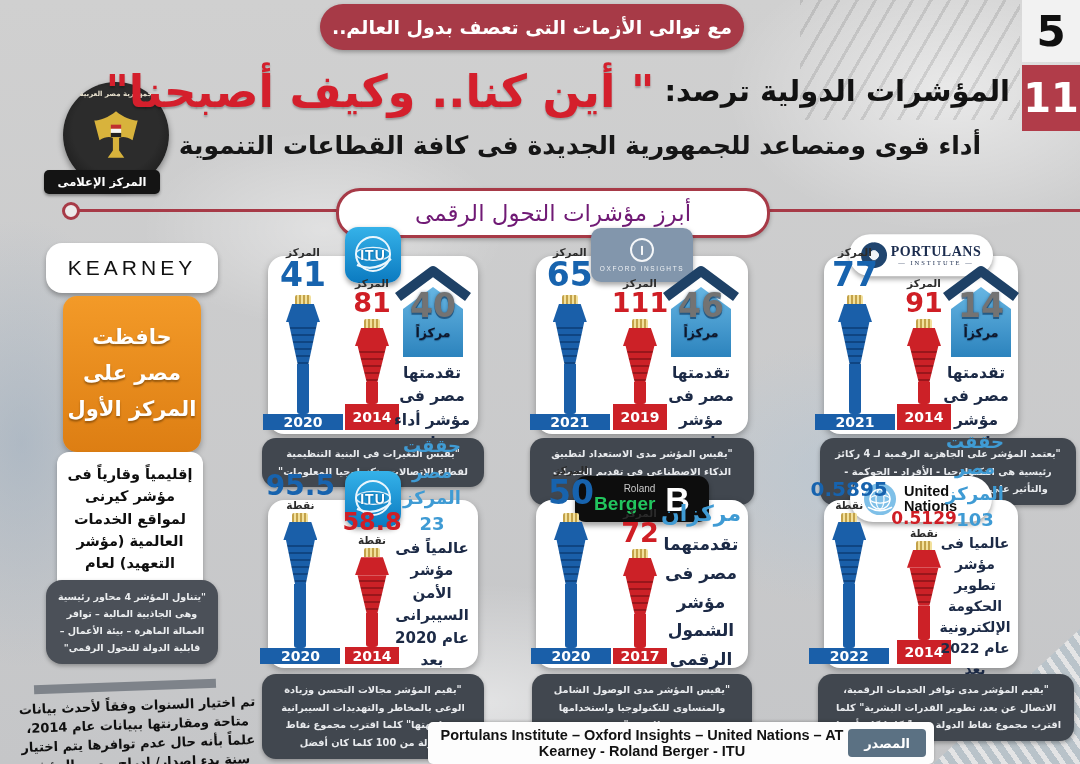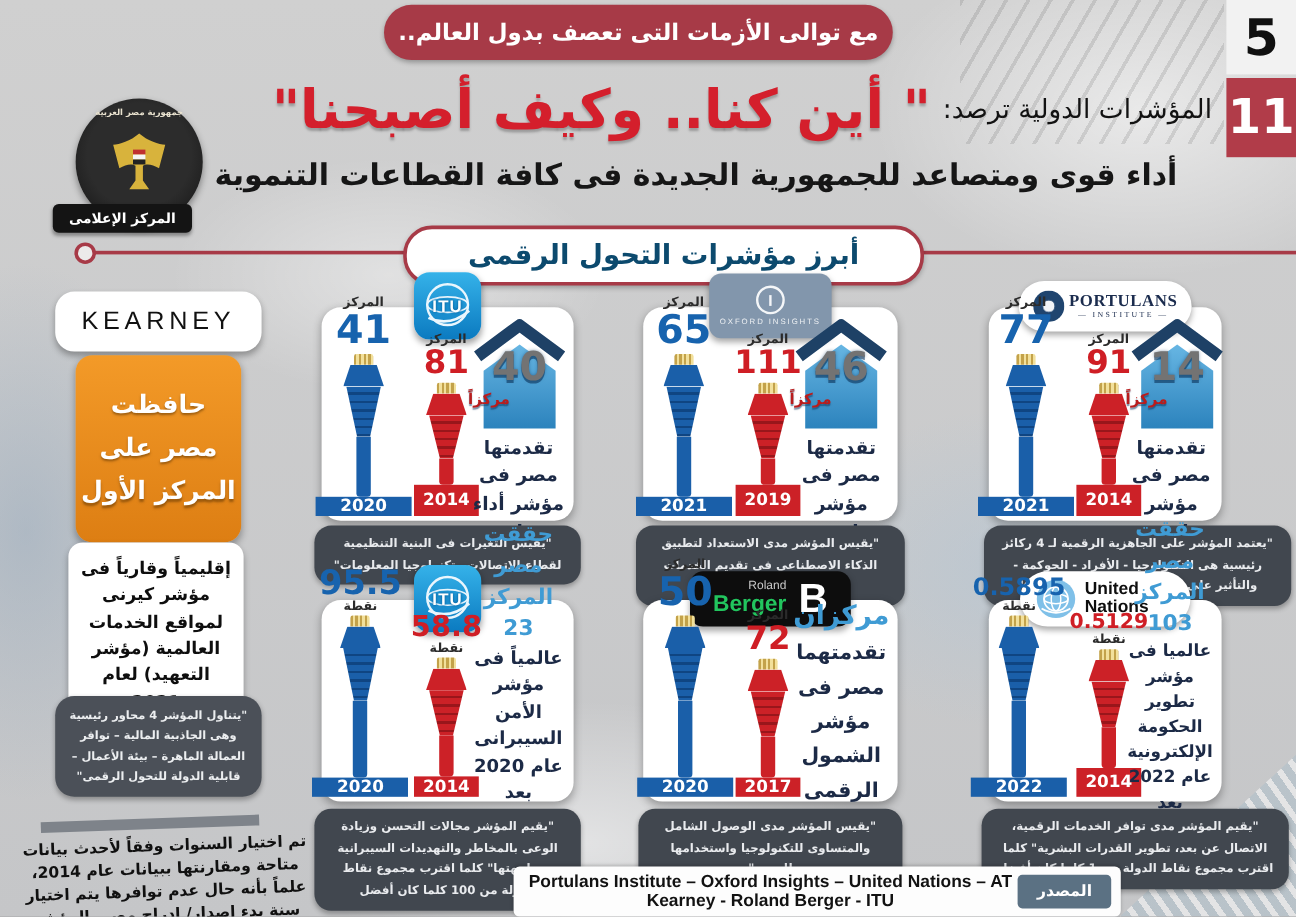--- a/index.html
+++ b/index.html
@@ -21,21 +21,21 @@
   
   .banner{position:absolute;left:320px;top:4px;width:424px;height:46px;background:#a73a47;
     border-radius:24px;color:#fff;font-weight:bold;font-size:19px;display:flex;align-items:center;
     justify-content:center;direction:rtl;box-shadow:0 2px 4px rgba(0,0,0,.3);}
   .pn{position:absolute;left:1022px;width:58px;display:flex;align-items:center;justify-content:center;
     font-weight:bold;font-family:"DejaVu Sans",sans-serif;}
   .pn5{top:0;height:62px;background:#f2f2f2;color:#101010;font-size:42px;}
   .pn11{top:65px;height:66px;background:#b13c49;color:#fff;font-size:40px;}
   .title-row{position:absolute;right:70px;top:58px;height:66px;display:flex;align-items:center;
     direction:rtl;gap:10px;white-space:nowrap;}
-  .t-black{font-size:22px;font-weight:normal;color:#121212;}
+  .t-black{font-size:29px;font-weight:bold;color:#121212;}
   .t-red{font-size:45px;font-weight:bold;color:#d41f2c;text-shadow:0 2px 2px rgba(0,0,0,.25);}
   .subtitle{position:absolute;left:150px;right:70px;top:131px;text-align:center;direction:rtl;
     font-size:25px;font-weight:bold;color:#161616;}
 
   
   .gov{position:absolute;left:36px;top:46px;width:132px;height:146px;}
   .gov .disc{position:absolute;left:27px;top:0;width:106px;height:106px;border-radius:50%;
     background:radial-gradient(circle at 50% 45%, #2c2c2c 0 55%, #101010 100%);
     box-shadow:0 3px 6px rgba(0,0,0,.4);display:flex;align-items:center;justify-content:center;margin-top:36px;}
   .gov .ring{position:absolute;left:0;width:100%;text-align:center;color:#e9e2cf;font-size:7px;font-weight:bold;direction:rtl;}
@@ -43,21 +43,21 @@
   .gov .ribbon{position:absolute;left:8px;top:124px;width:116px;height:24px;background:#141414;border-radius:5px;
     color:#fff;font-size:11.5px;font-weight:bold;display:flex;align-items:center;justify-content:center;direction:rtl;
     box-shadow:0 2px 3px rgba(0,0,0,.35);}
 
   
   .divider{position:absolute;left:70px;right:0;top:209px;height:2.5px;background:#a73a47;}
   .divider-dot{position:absolute;left:62px;top:202px;width:12px;height:12px;border-radius:50%;
     border:3.5px solid #a73a47;background:#eceaea;}
   .pill{position:absolute;left:336px;top:188px;width:428px;height:44px;background:#fff;border:3px solid #a73a47;
     border-radius:24px;display:flex;align-items:center;justify-content:center;direction:rtl;
-    font-size:23px;font-weight:bold;color:#0c4a6e;box-shadow:0 2px 4px rgba(0,0,0,.25);}
+    font-size:23px;font-weight:normal;color:#701a75;box-shadow:0 2px 4px rgba(0,0,0,.25);}
 
   
   .kearney-card{position:absolute;left:46px;top:243px;width:172px;height:50px;background:#fff;border-radius:16px;
     display:flex;align-items:center;justify-content:center;box-shadow:0 3px 5px rgba(0,0,0,.3);
     font-family:"Liberation Sans",sans-serif;font-size:21px;letter-spacing:4px;color:#111;font-weight:500;}
   .orange-card{position:absolute;left:63px;top:296px;width:138px;height:156px;border-radius:14px;
     background:linear-gradient(180deg,#f39a28,#dd7e13);display:flex;align-items:center;justify-content:center;
     text-align:center;direction:rtl;color:#fff;font-size:21px;font-weight:bold;line-height:1.7;
     text-shadow:0 2px 2px rgba(90,50,0,.55);box-shadow:0 3px 6px rgba(0,0,0,.3);padding:4px;box-sizing:border-box;}
   .white-card{position:absolute;left:57px;top:452px;width:146px;height:156px;background:#fff;border-radius:12px;
@@ -102,21 +102,21 @@
   .base{height:26px;display:flex;align-items:center;justify-content:center;color:#fff;
     font-size:14px;font-weight:bold;}
   .blue .base{background:#1a5fa9;width:80px;height:29px;}
   .red  .base{background:#cc2127;width:54px;}
   .side{position:absolute;left:122px;right:4px;top:6px;bottom:4px;display:flex;flex-direction:column;
     align-items:center;justify-content:flex-start;}
   .house{position:relative;width:86px;height:94px;margin:2px auto 4px;flex:none;}
   .house svg{position:absolute;inset:0;}
   .dval{position:relative;display:block;text-align:center;margin-top:22px;font-size:33px;font-weight:bold;color:#737373;
     text-shadow:0 2px 0 rgba(17,60,100,.65), 0 0 3px rgba(17,60,100,.5);}
-  .dunit{position:relative;display:block;text-align:left;font-size:12.5px;font-weight:bold;color:#b91c1c;direction:rtl;
+  .dunit{position:relative;display:block;text-align:center;font-size:12.5px;font-weight:bold;color:#0f172a;direction:rtl;
     text-shadow:0 1px 1px rgba(17,60,100,.6);}
   .desc{direction:rtl;text-align:center;font-size:15.5px;font-weight:bold;color:#1c2a46;line-height:1.5;}
   .lead{direction:rtl;text-align:center;font-size:18px;font-weight:bold;color:#3f9bd4;line-height:1.45;margin-top:2px;}
   .row2 .desc{font-size:15px;line-height:1.5;}
   .fnote{position:absolute;background:#41474f;border-radius:14px;color:#e9ebee;font-size:9.8px;font-weight:bold;
     text-align:center;direction:rtl;line-height:1.8;padding:7px 9px;box-sizing:border-box;
     box-shadow:0 2px 4px rgba(0,0,0,.3);}
 
   
   .logo-chip{position:absolute;top:0;left:50%;transform:translate(-50%,-52%);display:flex;align-items:center;

